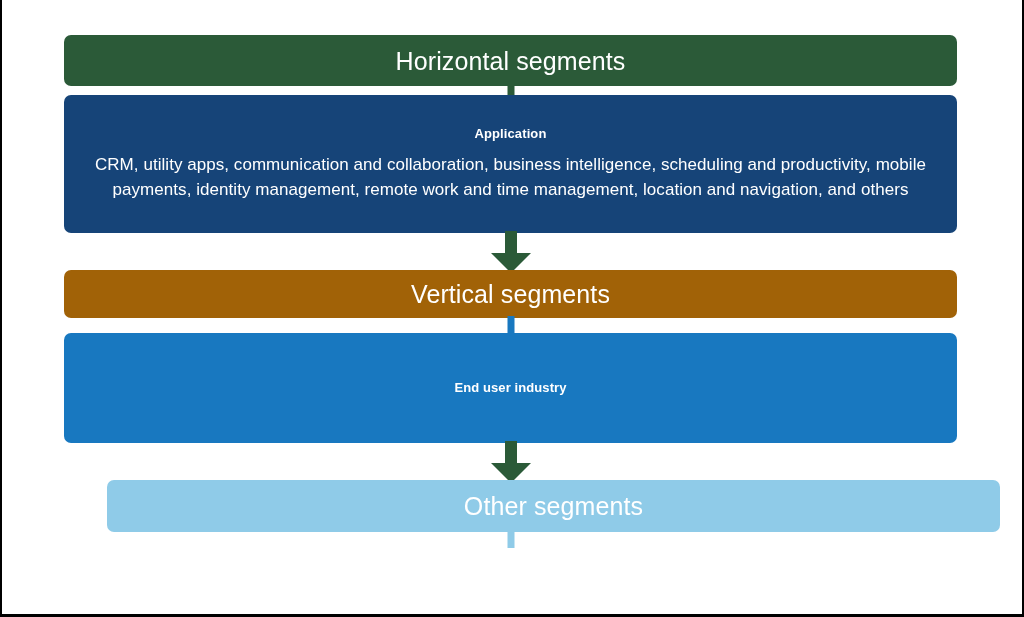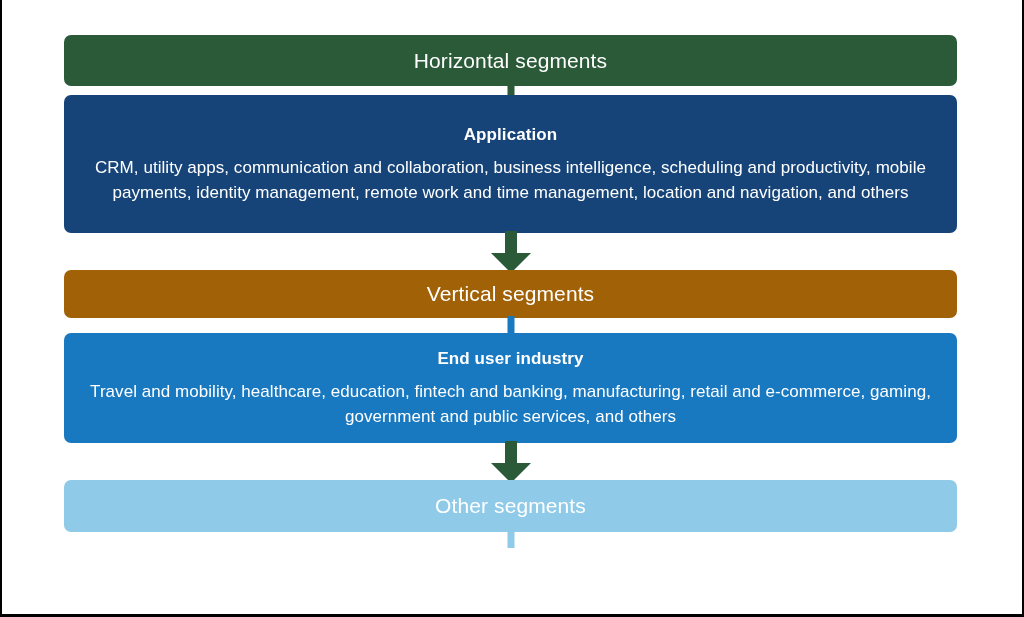--- a/index.html
+++ b/index.html
@@ -43,48 +43,48 @@
     color: #ffffff;
     text-align: center;
     display: flex;
     flex-direction: column;
     align-items: center;
     justify-content: center;
     padding: 4px 14px;
   }
 
   .node-title {
-    font-size: 21px;
+    font-size: 25px;
     font-weight: 400;
     line-height: 1.2;
     letter-spacing: 0.1px;
   }
 
   .node-heading {
-    font-size: 17px;
+    font-size: 13px;
     font-weight: 700;
     line-height: 1.45;
     letter-spacing: 0.1px;
   }
 
   .node-body {
     font-size: 17px;
     font-weight: 400;
     line-height: 1.48;
     letter-spacing: 0.05px;
     max-width: 862px;
     margin-top: 8px;
   }
 
   
   .n-horizontal   { top: 35px;  height: 51px;  background: #2b5a38; }
   .n-application  { top: 95px;  height: 138px; background: #164478; }
   .n-vertical     { top: 270px; height: 48px;  background: #a16207; }
   .n-enduser      { top: 333px; height: 110px; background: #1878c0; }
-  .n-other        { top: 480px; height: 52px;  background: #8fcbe8; }
+  .n-other        { top: 480px; height: 52px;  background: #8fcbe8; margin-left: 43px; }
   .n-otherdetail  { top: 546px; height: 48px;  background: #8fcbe8; }
 
   
   .connector { position: absolute; left: 50%; }
 
   
   .stub {
     transform: translateX(-50%);
     width: 7px;
   }
@@ -131,21 +131,20 @@
     </div>
 
     <div class="node n-vertical">
       <div class="node-title">Vertical segments</div>
     </div>
 
     <div class="connector stub stub-blue"></div>
 
     <div class="node n-enduser">
       <div class="node-heading">End user industry</div>
-      <div class="node-body">Travel and mobility, healthcare, education, fintech and banking, manufacturing, retail and e-commerce, gaming, government and public services, and others</div>
     </div>
 
     <div class="connector arrow arrow-2">
       <svg width="48" height="42" viewBox="0 0 48 42" xmlns="http://www.w3.org/2000/svg">
         <path d="M18 0 H30 V22 H44 L24 42 L4 22 H18 Z" fill="#2b5a38"></path>
       </svg>
     </div>
 
     <div class="node n-other">
       <div class="node-title">Other segments</div>

